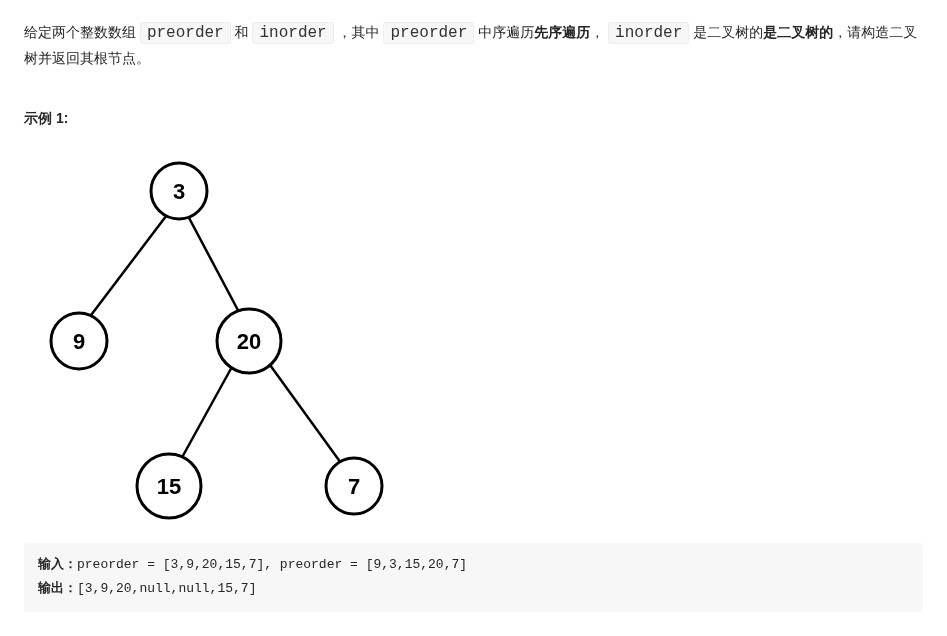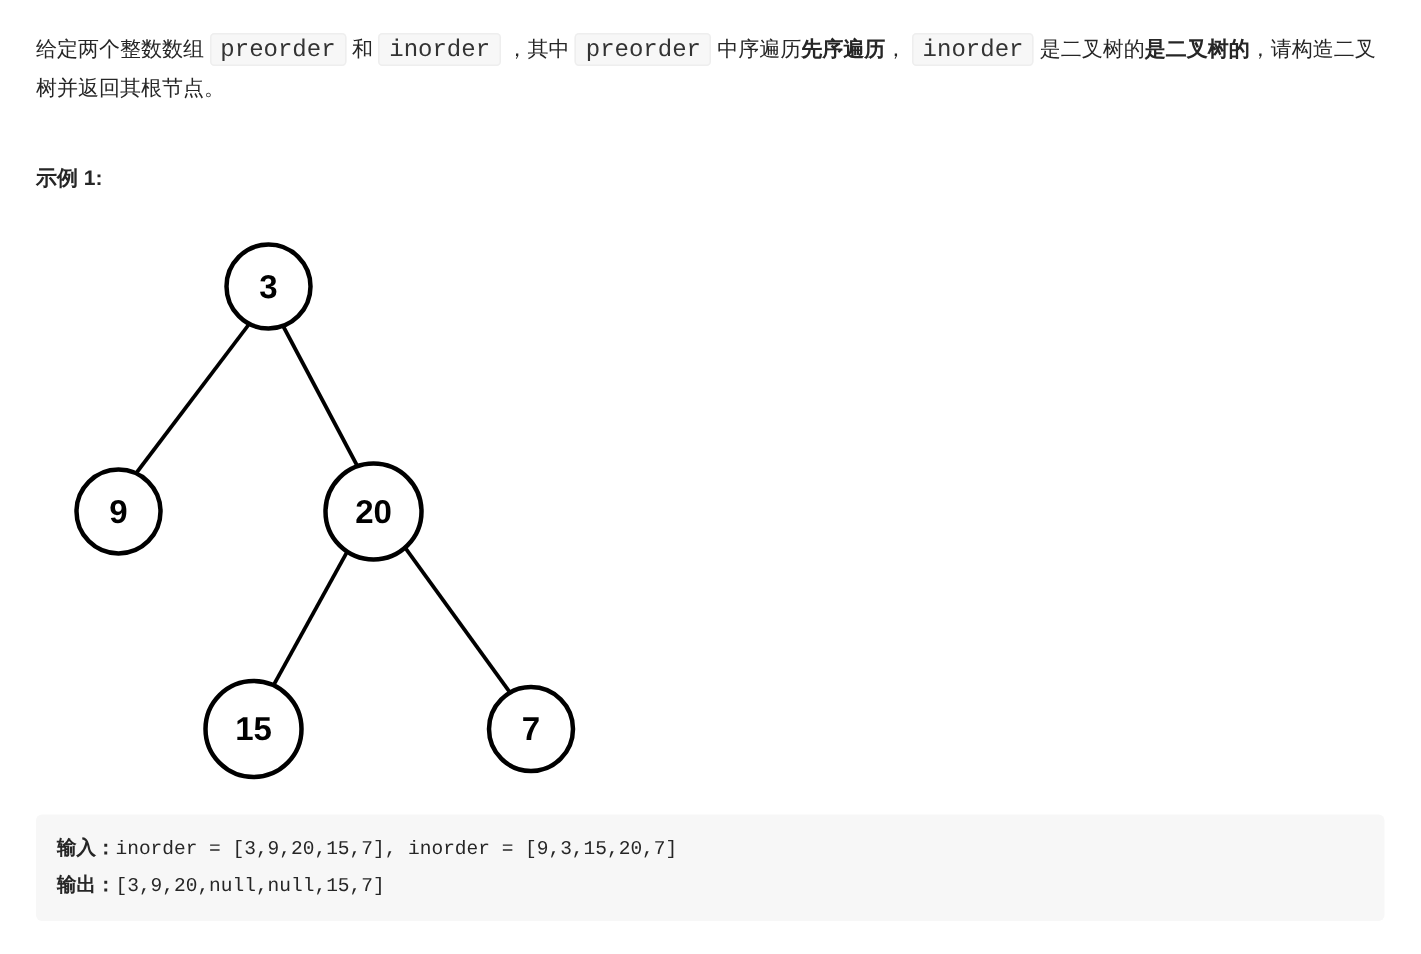--- a/index.html
+++ b/index.html
@@ -37,21 +37,21 @@
     .codeblock {
       background: #f7f7f7;
       border-radius: 4px;
       padding: 10px 14px;
       font-family: "SFMono-Regular", Consolas, "Liberation Mono", Menlo, monospace;
       font-size: 13px;
       color: #262626;
       line-height: 1.9;
       white-space: pre-wrap;
     }
-    .codeblock .lbl { font-weight: 700; font-family: Liberation Serif, serif; text-align: center; }
+    .codeblock .lbl { font-weight: 700; font-family: Liberation Mono, monospace; text-align: center; }
     svg.tree { display:block; }
     .node-circle { fill: #fff; stroke: #000; stroke-width: 3; }
     .node-text { font-family: Arial, sans-serif; font-weight: 700; text-anchor: middle; dominant-baseline: central; }
     .edge { stroke: #000; stroke-width: 2.5; }
   </style>
 </head>
 <body>
 
 <div class="desc">
   <span>给定两个整数数组 </span><code class="inline">preorder</code><span> 和 </span><code class="inline">inorder</code><span> ，其中 </span><code class="inline">preorder</code><span> 中序遍历</span><strong>先序遍历</strong><span>， </span><code class="inline">inorder</code><span> 是二叉树的</span><strong>是二叉树的</strong><span>，请构造二叉树并返回其根节点。</span>
@@ -77,14 +77,14 @@
     <text class="node-text" x="225" y="190" font-size="22">20</text>
 
     <circle class="node-circle" cx="145" cy="335" r="32"></circle>
     <text class="node-text" x="145" y="335" font-size="22">15</text>
 
     <circle class="node-circle" cx="330" cy="335" r="28"></circle>
     <text class="node-text" x="330" y="335" font-size="22">7</text>
   </svg>
 </div>
 
-<div class="codeblock"><span class="lbl">输入：</span><span>inorder = [3,9,20,15,7], inorder = [9,3,15,20,7]</span>
+<div class="codeblock"><span class="lbl">输入：</span><span>preorder = [3,9,20,15,7], preorder = [9,3,15,20,7]</span>
 <span class="lbl">输出：</span><span>[3,9,20,null,null,15,7]</span></div>
 
 </body></html>

